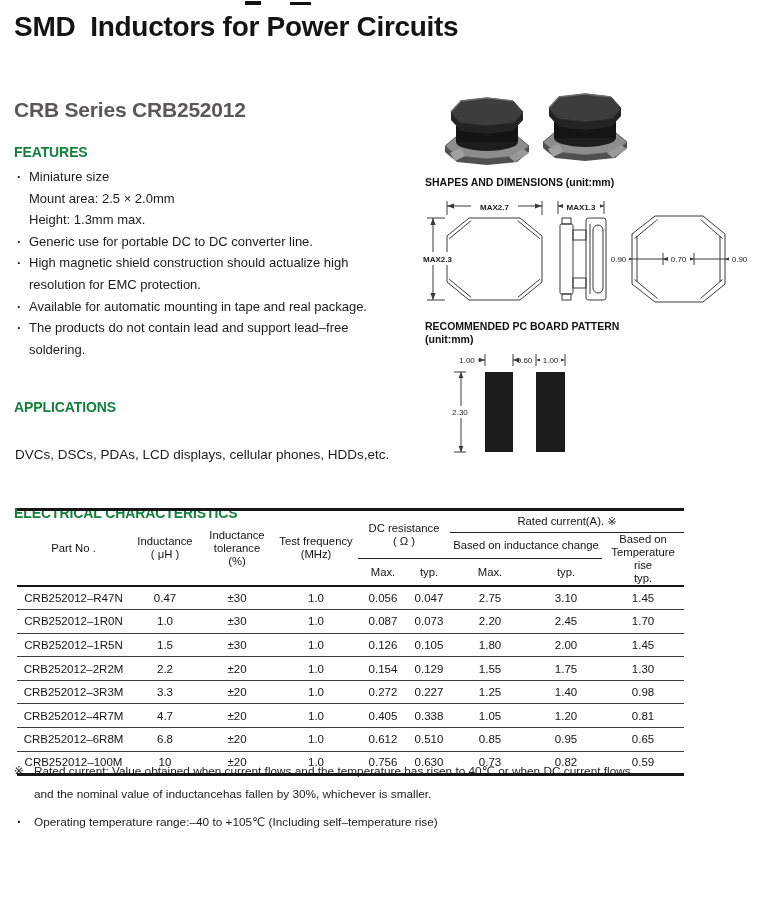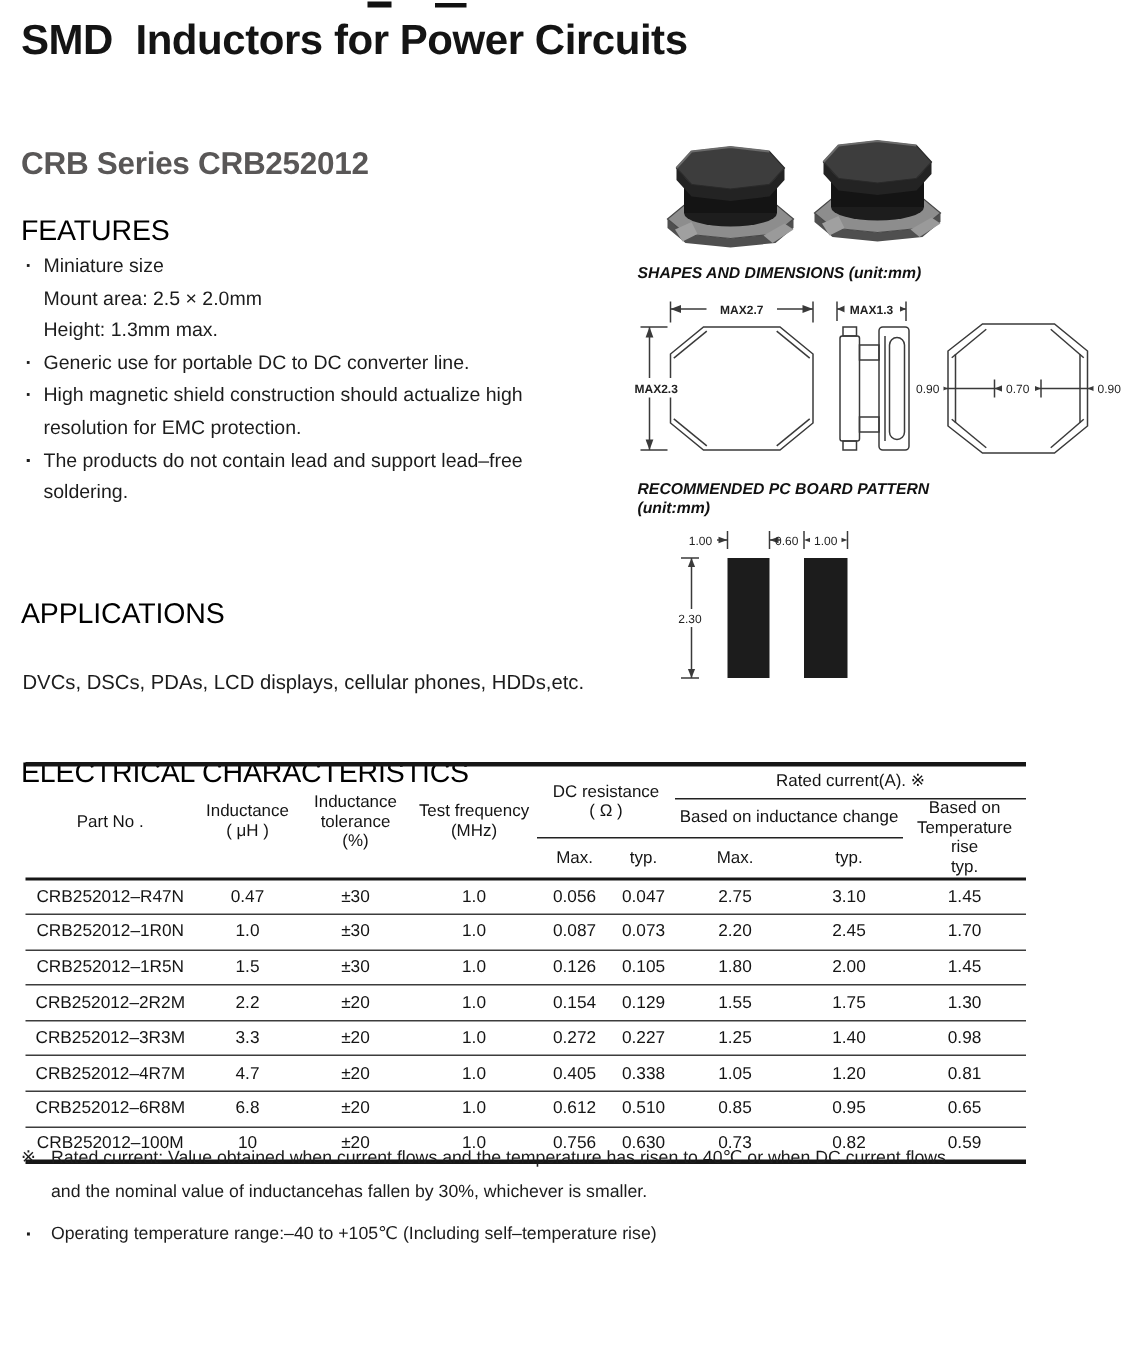--- a/index.html
+++ b/index.html
@@ -6,29 +6,29 @@
   #page {
     position:relative; width:760px; height:908px; background:#ffffff;
     font-family:"Liberation Sans","DejaVu Sans",sans-serif; color:#1a1a1a;
     overflow:hidden;
   }
   .abs { position:absolute; }
 
   
   .page-title { left:14px; top:11px; font-size:28px; font-weight:bold; color:#141414; white-space:pre; letter-spacing:-0.3px; }
   .series-heading { left:14px; top:98px; font-size:21px; font-weight:bold; color:#595757; letter-spacing:-0.2px; }
-  .section-heading { font-size:19px; font-weight:normal; color:#000000; letter-spacing:-0.1px; }
+  .section-heading { font-size:14px; font-weight:bold; color:#15803d; letter-spacing:-0.1px; }
 
   
   .features-list { left:16px; top:166px; width:388px; font-size:13px; line-height:21.6px; color:#1c1c1c; }
   .feature-item { position:relative; padding-left:13px; }
   .feature-item .bullet { position:absolute; left:1px; top:0; font-weight:bold; }
 
   
-  .caption { font-size:10.5px; font-weight:bold; color:#111; line-height:13px;font-style:italic; }
+  .caption { font-size:10.5px; font-weight:bold; color:#111; line-height:13px; }
 
   
   .applications-text { left:15px; top:447px; font-size:13.5px; color:#1c1c1c; }
 
   
   table.ec { position:absolute; left:17px; top:508px; width:667px; border-collapse:collapse; table-layout:fixed;
              font-size:11.5px; color:#141414;
              border-top:3px solid #161616; border-bottom:3px solid #161616; }
   table.ec th, table.ec td { padding:0 2px; text-align:center; vertical-align:middle; font-weight:normal; }
   table.ec thead { border-bottom:2px solid #161616; }
@@ -64,21 +64,21 @@
   <div class="abs page-title">SMD  Inductors for Power Circuits</div>
   <div class="abs series-heading">CRB Series CRB252012</div>
 
   <div class="abs section-heading" style="left:14px; top:144px;">FEATURES</div>
   <div class="abs features-list">
     <div class="feature-item"><span class="bullet">·</span><span>Miniature size</span></div>
     <div class="feature-item"><span class="bullet"></span><span>Mount area: 2.5 × 2.0mm</span></div>
     <div class="feature-item"><span class="bullet"></span><span>Height: 1.3mm max.</span></div>
     <div class="feature-item"><span class="bullet">·</span><span>Generic use for portable DC to DC converter line.</span></div>
     <div class="feature-item"><span class="bullet">·</span><span>High magnetic shield construction should actualize high resolution for EMC protection.</span></div>
-    <div class="feature-item"><span class="bullet">·</span></div>
+    <div class="feature-item"><span class="bullet">·</span><span>Available for automatic mounting in tape and real package.</span></div>
     <div class="feature-item"><span class="bullet">·</span><span>The products do not contain lead and support lead–free soldering.</span></div>
   </div>
 
   <svg class="abs" style="left:440px; top:86px;" width="196" height="82" viewBox="0 0 196 82">
     <g transform="translate(4,10)">
       <polygon points="1,50 1,56 13,66 43,69 73,66 85,56 85,50 73,60 43,63 13,60" fill="#4f4f4f"></polygon>
       <polygon points="1,50 13,40 43,37 73,40 85,50 73,60 43,63 13,60" fill="#8d8d8d" stroke="#474747" stroke-width="0.8"></polygon>
       <polygon points="6,57 17,52 21,60 11,65" fill="#a0a0a0"></polygon>
       <polygon points="65,61 79,53 85,57 71,66" fill="#9a9a9a"></polygon>
       <ellipse cx="43" cy="46" rx="31" ry="9" fill="#1d1d1d"></ellipse>

